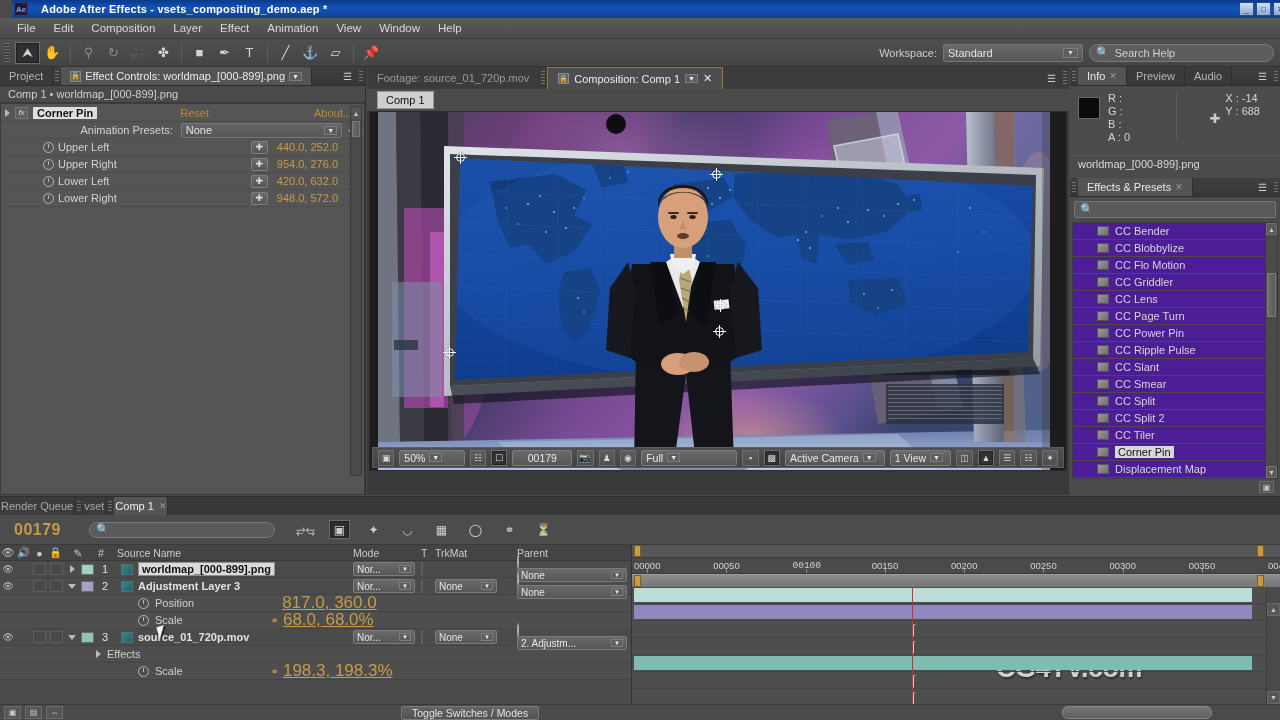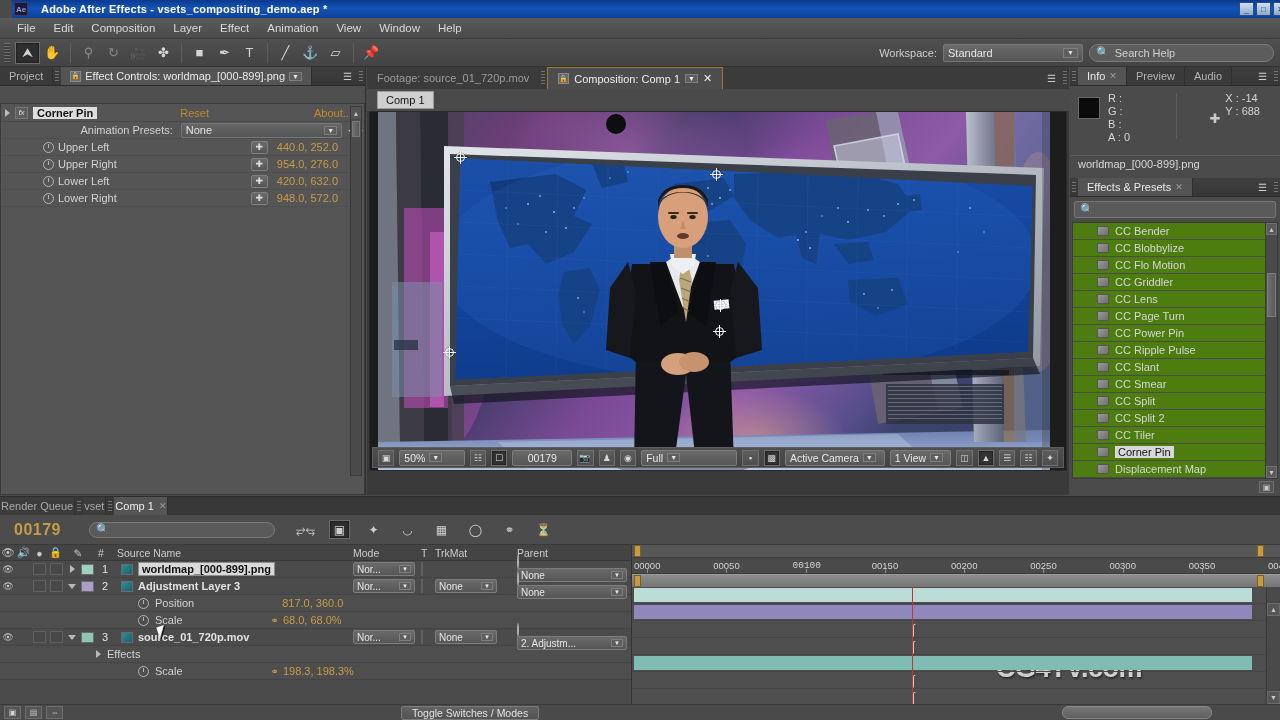--- a/index.html
+++ b/index.html
@@ -163,21 +163,21 @@
   .xyblk{ margin-left:auto;font-size:11px;color:#d5d5d5;line-height:13px;padding-right:12px;
     display:flex; gap:5px;}
   .infodiv{ position:absolute; left:106px; top:26px; width:1px; height:46px; background:#5c5c5c;}
   .info-file{ position:absolute; left:0; right:0; top:88px; padding:2px 8px;
     border-top:1px solid #595959; font-size:11px;color:#d8d8d8;}
 
   #fxPanel{ left:1070px; top:178px; width:210px; height:317px; background:#4b4b4b;}
   .fx-search{ margin:4px; height:17px;background:#5a5a5a;border:1px solid #777;border-radius:2px;
     display:flex;align-items:center;gap:5px;padding:0 5px;font-size:11px;color:#bdbdbd;}
   .fx-list{ position:absolute; left:2px; right:2px; top:44px; bottom:16px;
-    background:#4d7c0f; border:1px solid #3c3c3c; overflow:hidden;}
+    background:#4c1d95; border:1px solid #3c3c3c; overflow:hidden;}
   .fxrow{ height:17px; display:flex;align-items:center;gap:6px;padding-left:24px;
     font-size:11px;color:#d6d6d6; border-bottom:1px solid #4b4b4b;}
   .fxrow .ei{ width:12px;height:10px;
     background:linear-gradient(135deg,#9a9a9a,#6e6e6e); border:1px solid #565656;
     flex:none; position:relative;}
   .fxrow.sel .nm{ background:#d8d8d8; color:#111; padding:0 3px;}
   .fx-sb{ position:absolute;right:2px;top:44px;bottom:16px;width:13px;background:#4a4a4a;
     border:1px solid #393939;}
   .fx-sb .th{ position:absolute;left:1px;right:1px;top:50px;height:44px;
     background:linear-gradient(to right,#6e6e6e,#5a5a5a);border:1px solid #7d7d7d;}
@@ -231,21 +231,21 @@
   .lname.boxed{ background:#d9d9d9;color:#111;border:1px solid #8d8d8d;padding:0 3px;}
   .msel{ width:62px;height:14px;background:linear-gradient(to bottom,#6a6a6a,#565656);
     border:1px solid #7c7c7c;border-radius:2px;display:flex;align-items:center;
     padding:0 3px;font-size:10px;color:#e6e6e6;}
   .msel .arrow{margin-left:auto;font-size:6px;background:#5e5e5e;border:1px solid #7d7d7d;padding:0 2px;}
   .psel{ width:110px;height:14px;background:linear-gradient(to bottom,#6a6a6a,#565656);
     border:1px solid #7c7c7c;border-radius:2px;display:flex;align-items:center;
     padding:0 3px;font-size:10px;color:#e6e6e6;}
   .psel .arrow{margin-left:auto;font-size:6px;background:#5e5e5e;border:1px solid #7d7d7d;padding:0 2px;}
   .parentico{ width:11px;height:11px;border-radius:50%;border:1.5px solid #b0b0b0;margin-right:4px;}
-  .pval{ color:#c79b46;font-size:11px;}
+  .pval{ color:#c79b46;font-size:17px;text-decoration:underline;}
   .linkico{ color:#c79b46;font-size:10px;margin-right:4px;}
   .subname{ padding-left:138px; display:flex;align-items:center;gap:6px;}
 
   .ruler{ height:16px;background:#4a4a4a;position:relative;border-bottom:1px solid #3a3a3a;}
   .rtop{ height:13px;background:#575757;border-bottom:1px solid #3c3c3c;position:relative;}
   .rtick{ position:absolute;top:2px;font-size:9.5px;color:#d2d2d2;}
   .rtickmark{ position:absolute;bottom:0;width:1px;height:4px;background:#8e8e8e;}
   .workbar{ height:13px;background:linear-gradient(to bottom,#8d8d8d,#757575);
     border-top:1px solid #9d9d9d; position:relative;}
   .wcap{ position:absolute;top:0;bottom:0;width:7px;background:#c79b46;border:1px solid #7d6020;}
@@ -352,20 +352,21 @@
       <div class="ptab active">
         <span class="lockicon">🔒</span>
         <span>Effect Controls: worldmap_[000-899].png</span>
         <span class="arrow" style="font-size:7px;background:#5e5e5e;border:1px solid #7d7d7d;padding:0 2px;">▼</span>
       </div>
       <div class="pmenu">
           <span class="lines">☰</span>
         </div>
       <div class="dots"></div>
     </div>
+    <div class="ec-sub">Comp 1 • worldmap_[000-899].png</div>
     <div class="ec-body">
       <div class="fx-header">
         <span class="tri"></span>
         <span class="fx-ico">fx</span>
         <span class="fx-name">Corner Pin</span>
         <span class="fx-reset">Reset</span>
         <span class="fx-about">About...</span>
       </div>
       <div class="prow">
         <span class="lbl">Animation Presets:</span>

